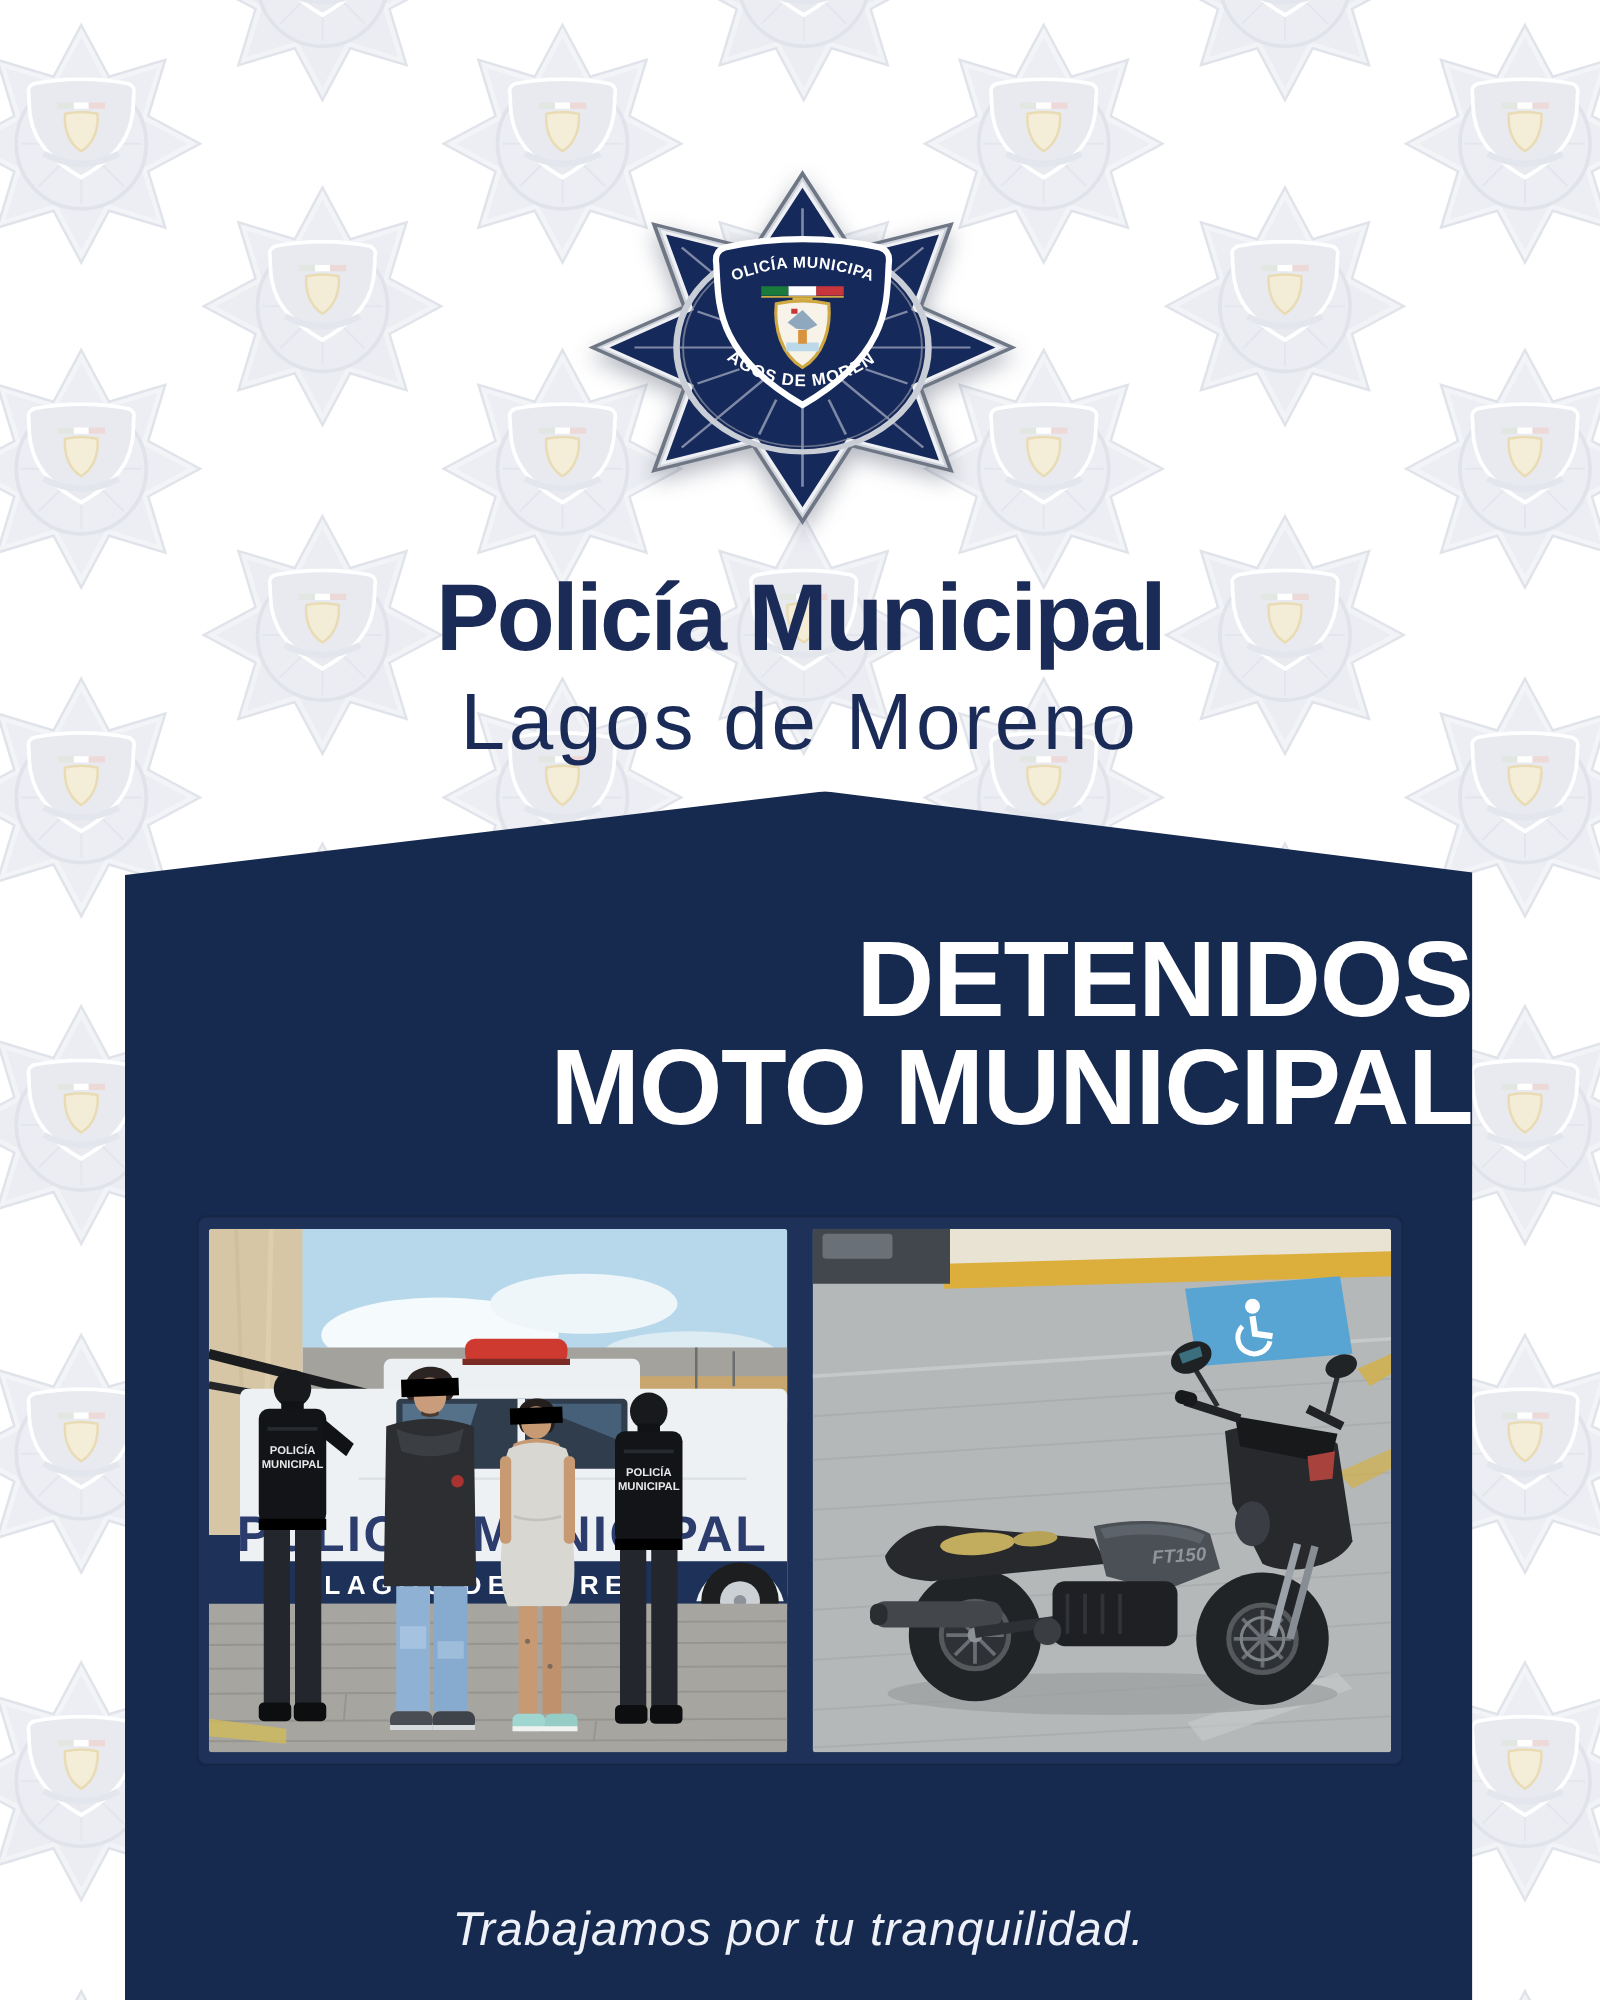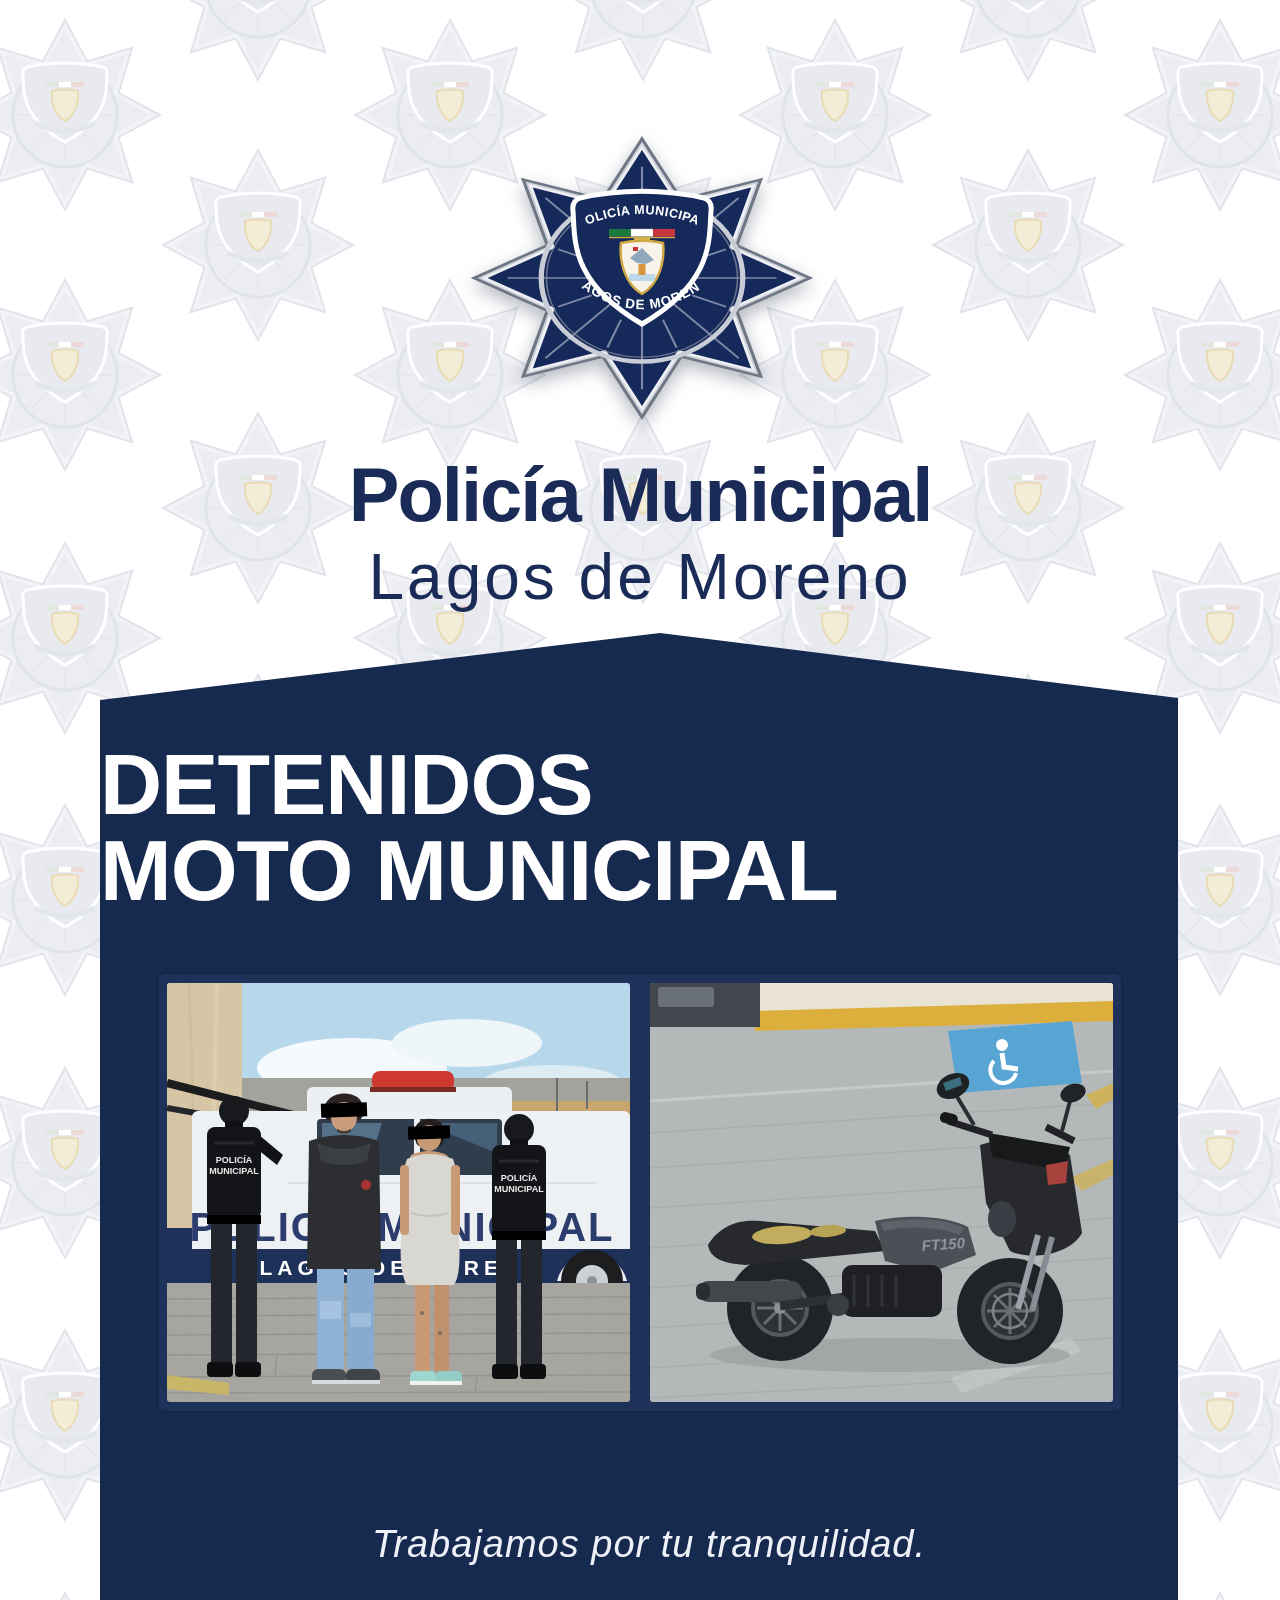--- a/index.html
+++ b/index.html
@@ -8,30 +8,30 @@
   .wm-layer{position:absolute;left:0;top:0;width:1280px;height:1600px;z-index:0;}
   .logo-svg{position:absolute;left:462px;top:128px;width:360px;height:300px;z-index:3;
             filter:drop-shadow(0 7px 9px rgba(40,50,75,.35));}
   .title{position:absolute;left:0;top:451px;width:1280px;text-align:center;z-index:3;
          font-size:76px;font-weight:800;letter-spacing:-2px;color:#1b2b57;}
   .subtitle{position:absolute;left:0;top:540px;width:1280px;text-align:center;z-index:3;
             font-size:64px;font-weight:400;letter-spacing:3px;color:#1b2b57;}
   .banner{position:absolute;left:100px;top:633px;width:1078px;height:967px;z-index:2;
           background:#16294e;
           clip-path:polygon(0 67px,560px 0,1078px 65px,1078px 967px,0 967px);}
-  .headline{position:absolute;left:0;top:108px;width:1078px;text-align:left;color:#ffffff;
+  .headline{position:absolute;left:0;top:108px;width:1078px;text-align:right;color:#ffffff;
             font-size:86px;font-weight:800;letter-spacing:-1px;line-height:1.0;}
   .photo-card{position:absolute;left:57px;top:339px;width:966px;height:441px;
               background:#1e3158;border-radius:8px;box-shadow:0 0 0 2px rgba(10,20,40,.35) inset;}
   .photo{position:absolute;top:11px;width:463px;height:419px;border-radius:3px;overflow:hidden;}
   .photo svg{display:block;width:100%;height:100%;}
   .photo-left{left:10px;}
   .photo-right{left:493px;}
   .slogan{position:absolute;left:0;top:890px;width:1078px;text-align:center;color:#eef1f8;
-          font-size:38px;font-style:italic;font-weight:400;letter-spacing:1px;padding-left:10px;}
+          font-size:38px;font-style:italic;font-weight:400;letter-spacing:1px;}
   text{font-family:"Liberation Sans",sans-serif;}
 </style>
 </head>
 <body>
 
 <div class="poster">
 
   <svg id="wm-layer" class="wm-layer" xmlns="http://www.w3.org/2000/svg" xmlns:xlink="http://www.w3.org/1999/xlink">
     <defs>
       <symbol id="wm-badge" viewBox="-100 -100 200 200">

